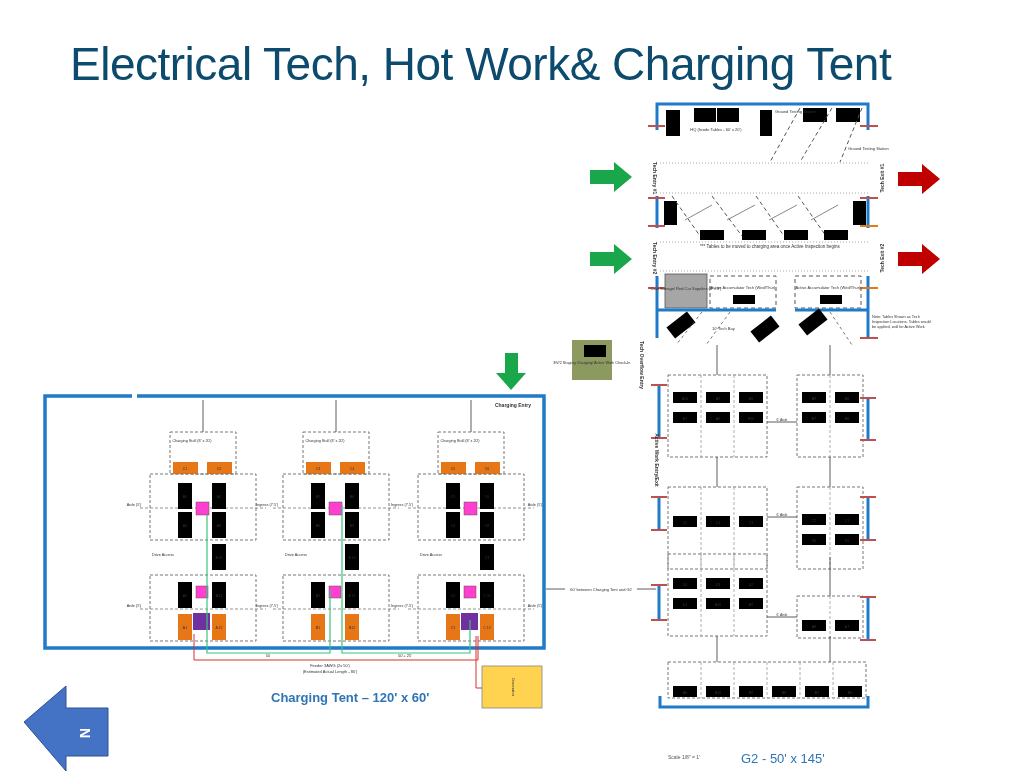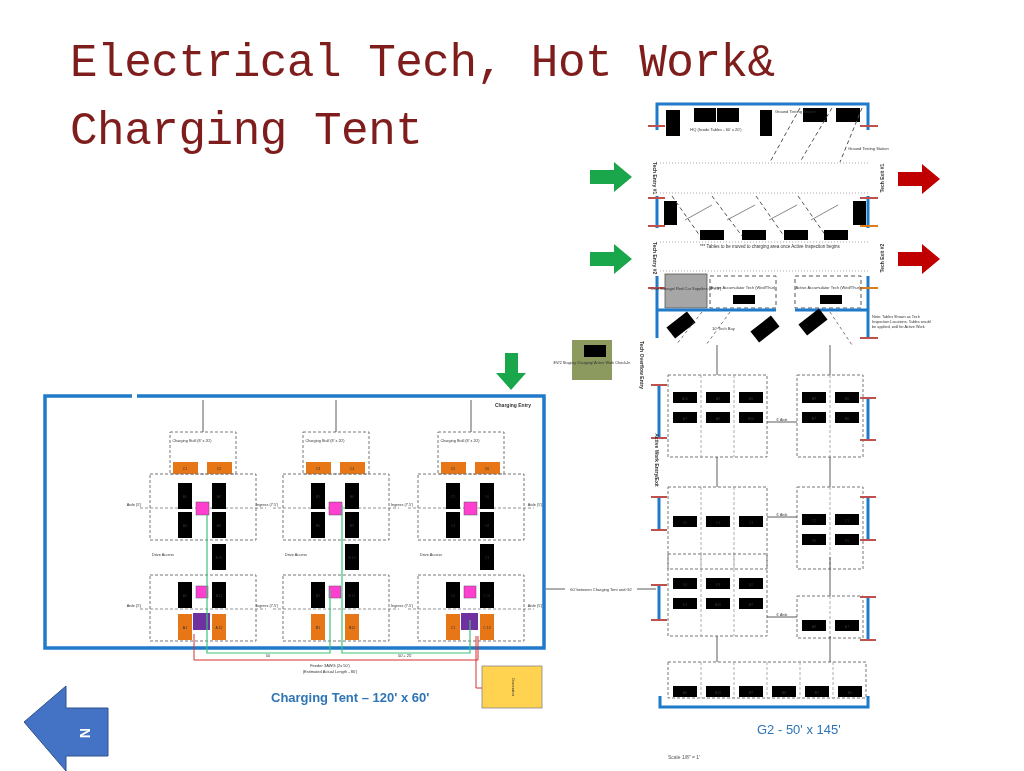--- a/index.html
+++ b/index.html
@@ -1,17 +1,17 @@
 <!DOCTYPE html>
 <html><head>
 <meta charset="utf-8">
 <style>
   html, body { margin: 0; padding: 0; background: #ffffff; }
   body { width: 1024px; height: 771px; position: relative; overflow: hidden; font-family: "Liberation Sans", sans-serif; }
-  .title { position: absolute; left: 70px; top: 30px; width: 940px; font-family: Liberation Mono, monospace; font-size: 46px; line-height: 68px; color: #7f1d1d; letter-spacing: -0.5px; }
+  .title { position: absolute; left: 70px; top: 30px; width: 940px; font-family: Liberation Sans, sans-serif; font-size: 46px; line-height: 68px; color: #0c4a6e; letter-spacing: -0.5px; }
   svg { position: absolute; left: 0; top: 0; }
   .lbl { font-family: "Liberation Sans", sans-serif; fill: #333; }
   .cap { position: absolute; font-family: "Liberation Sans", sans-serif; color: #2e75b6; font-size: 13px; }
   .scale { position: absolute; font-family: "Liberation Sans", sans-serif; color: #555; font-size: 5px; }
 </style>
 </head>
 <body>
 
 <div class="title">Electrical Tech, Hot Work&amp; Charging Tent</div>
 
@@ -383,14 +383,14 @@
     <text x="601" y="591" font-size="4" text-anchor="middle" class="lbl">60' between Charging Tent and G2</text>
   </g>
 
   <g>
     <path d="M24,722 L66,686 L66,708 L108,708 L108,756 L66,756 L66,771 L66,771 Z" fill="#4472c4" stroke="#2f528f" stroke-width="1"></path>
     <text transform="translate(80,733) rotate(90)" font-size="14" font-weight="bold" fill="#ffffff" text-anchor="middle" font-family="Liberation Sans, sans-serif">N</text>
   </g>
 </svg>
 
 <div class="cap" style="left:271px; top:690px;font-weight:bold;">Charging Tent – 120' x 60'</div>
-<div class="cap" style="left:741px; top:722px;margin-left:16px;">G2 - 50' x 145'</div>
+<div class="cap" style="left:741px; top:751px;">G2 - 50' x 145'</div>
 <div class="scale" style="left:668px; top:754px;">Scale 1/8" = 1'</div>
 
 </body></html>

